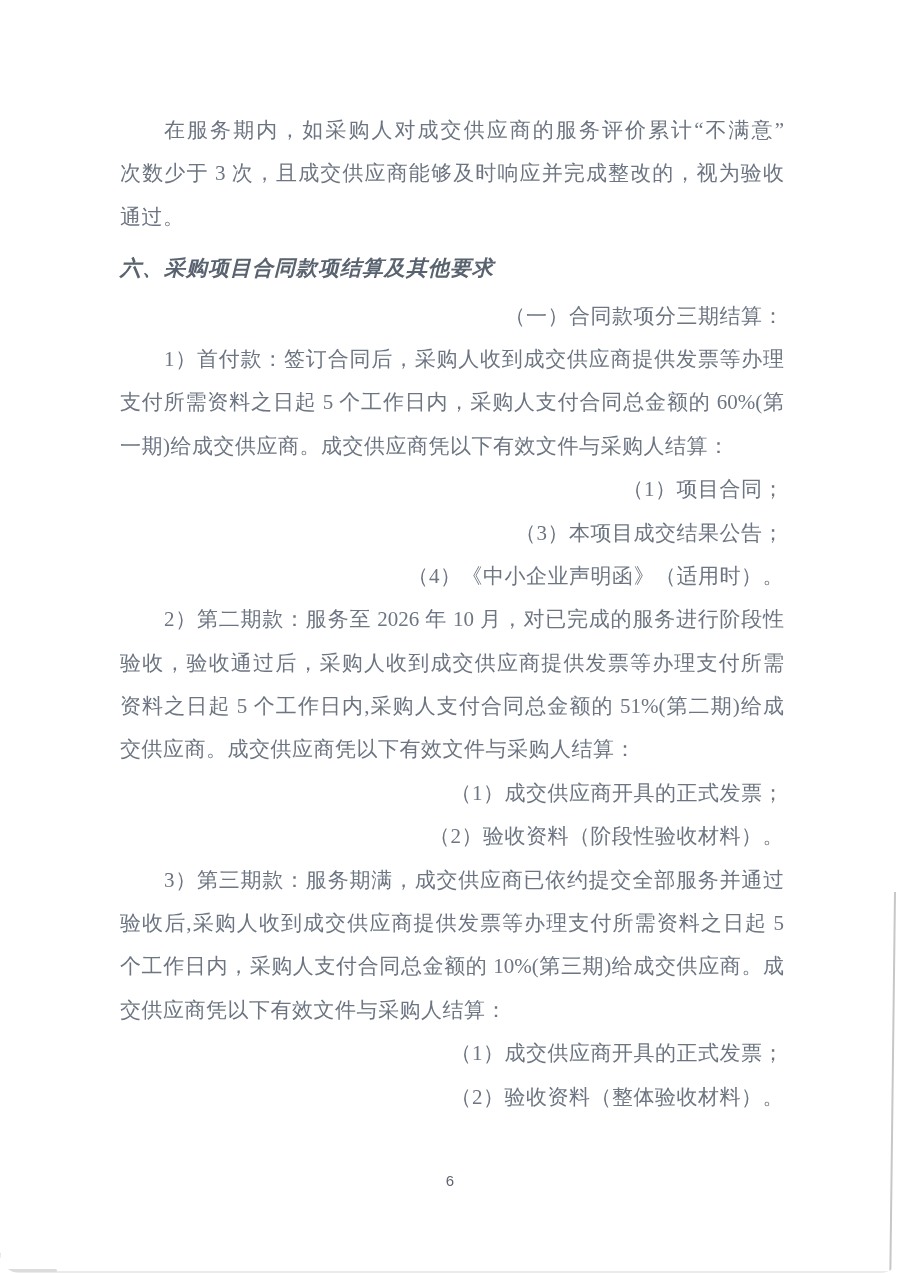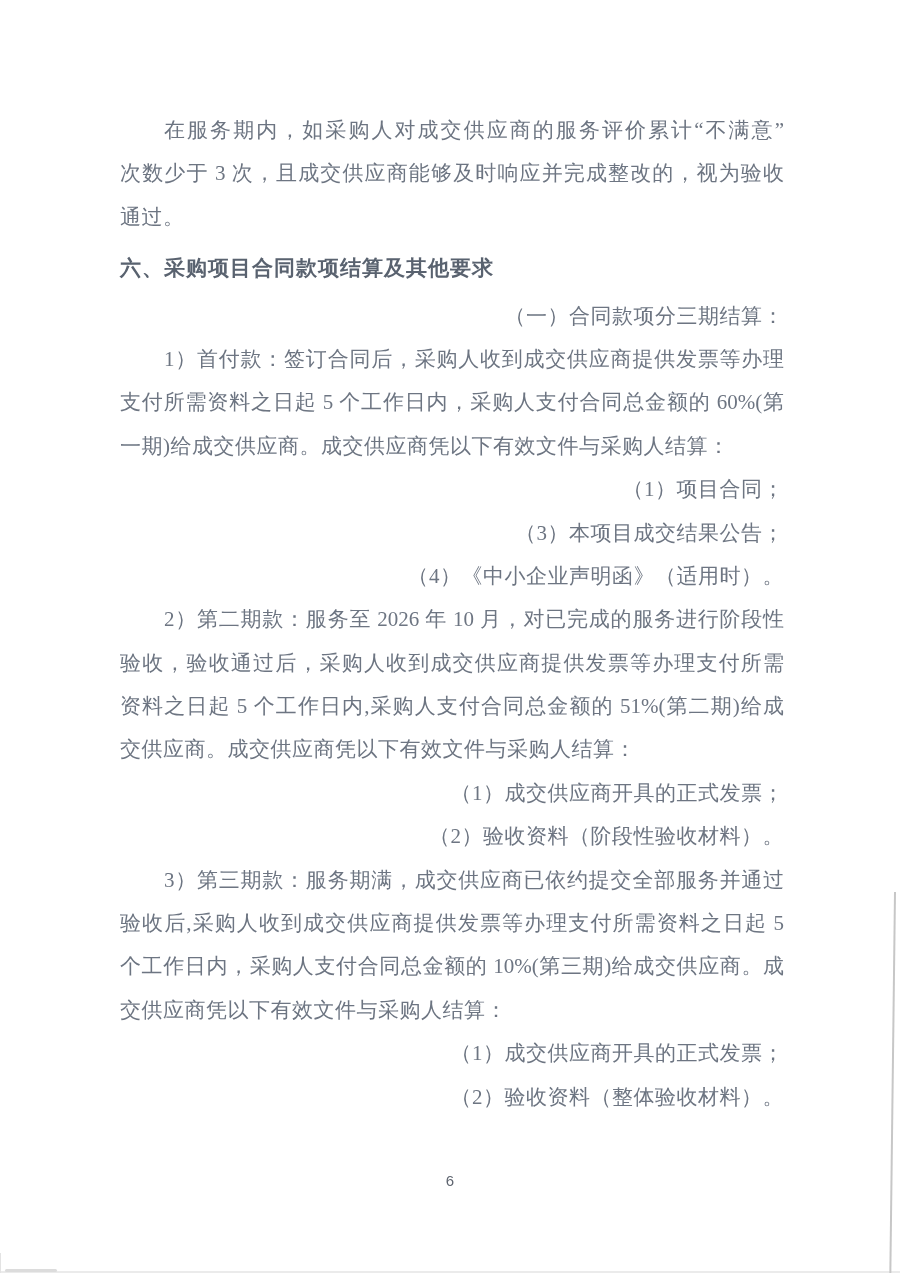--- a/index.html
+++ b/index.html
@@ -7,20 +7,21 @@
     padding: 0;
     background: #ffffff;
   }
   .page {
     position: relative;
     width: 900px;
     height: 1273px;
     background: #ffffff;
     overflow: hidden;
     font-family: "Liberation Serif", "DejaVu Serif", serif;
+    border-radius: 20px;
   }
   .content {
     position: absolute;
     left: 120px;
     top: 109px;
     width: 664px;
   }
   .line {
     height: 43.4px;
     line-height: 43.4px;
@@ -38,20 +39,21 @@
   .line.indent {
     text-indent: 44px;
     text-align: right;
   }
   .line.heading {
     font-weight: 700;
     color: #59626f;
     margin-top: 8px;
     margin-bottom: 4px;
     letter-spacing: 1px;
+    font-style: italic;
   }
   .footer {
     position: absolute;
     left: 0;
     right: 0;
     top: 1172px;
     text-align: center;
     font-size: 15px;
     color: #5f6570;
     font-family: "Liberation Sans", sans-serif;

